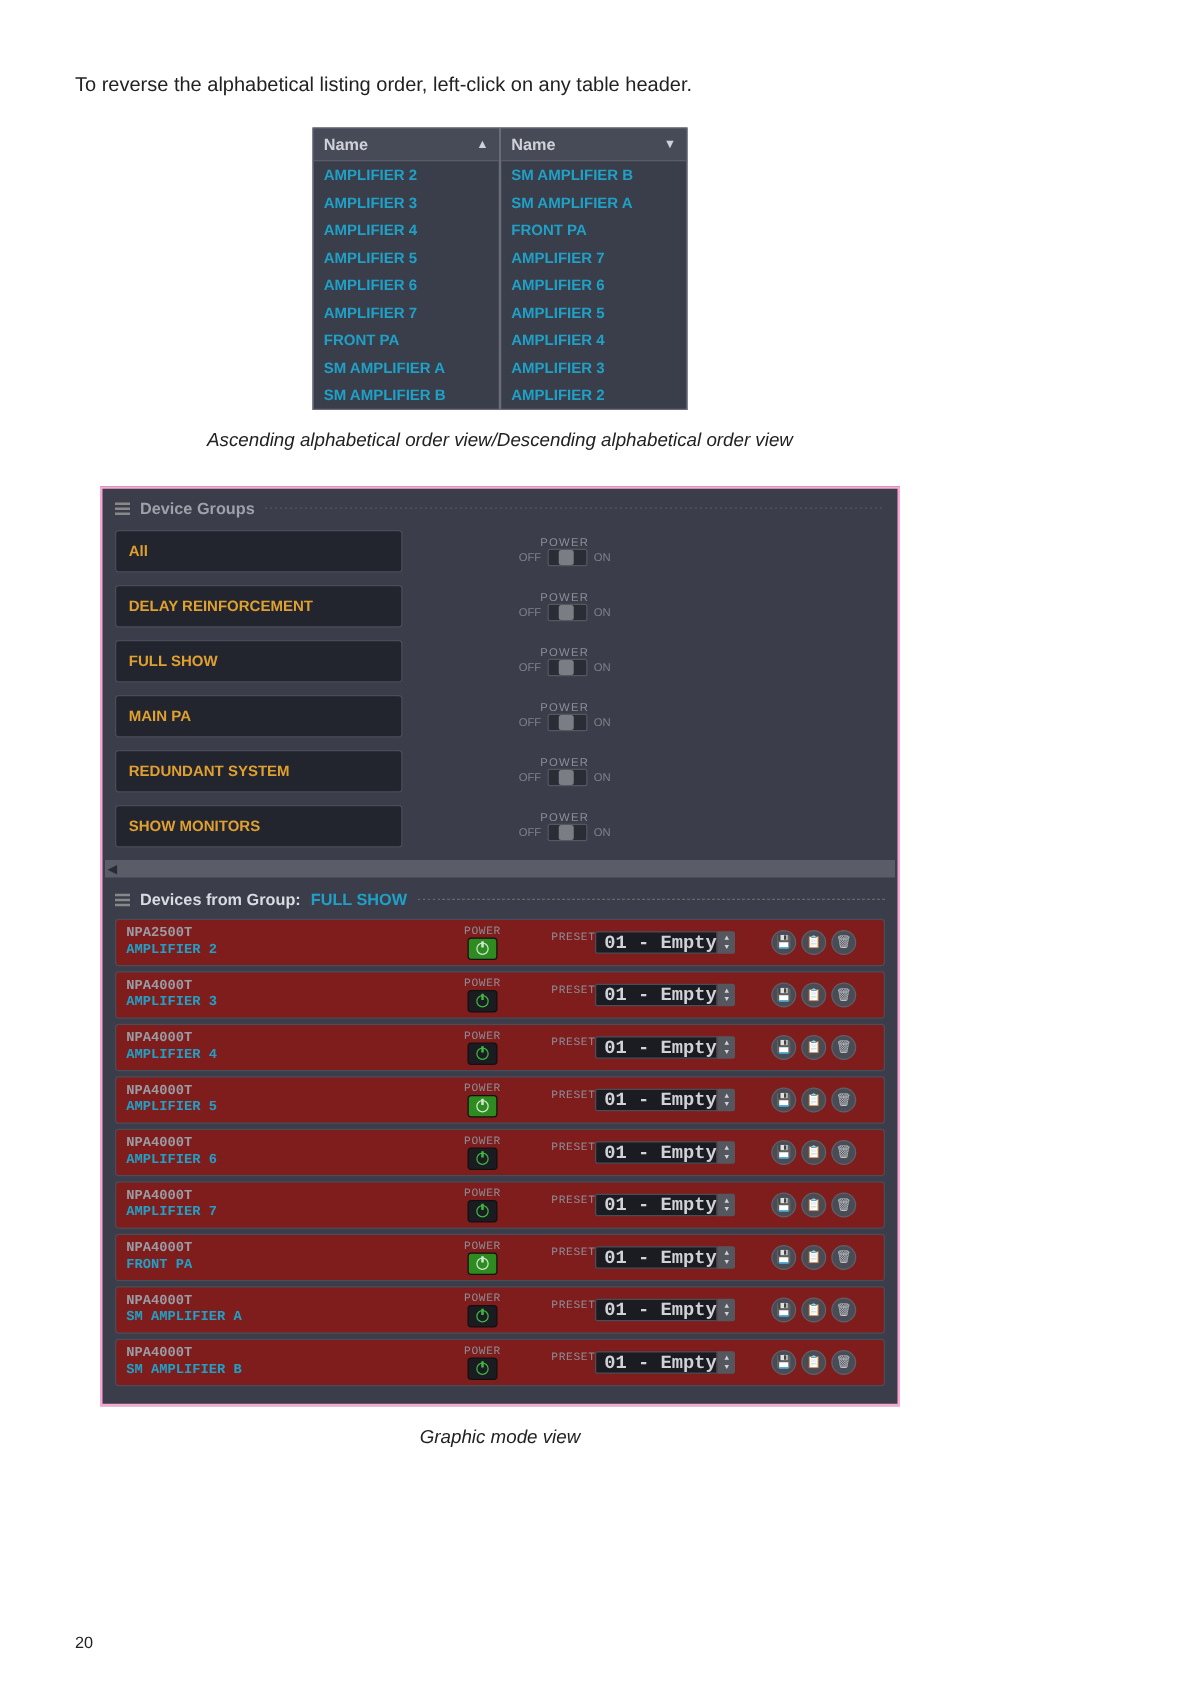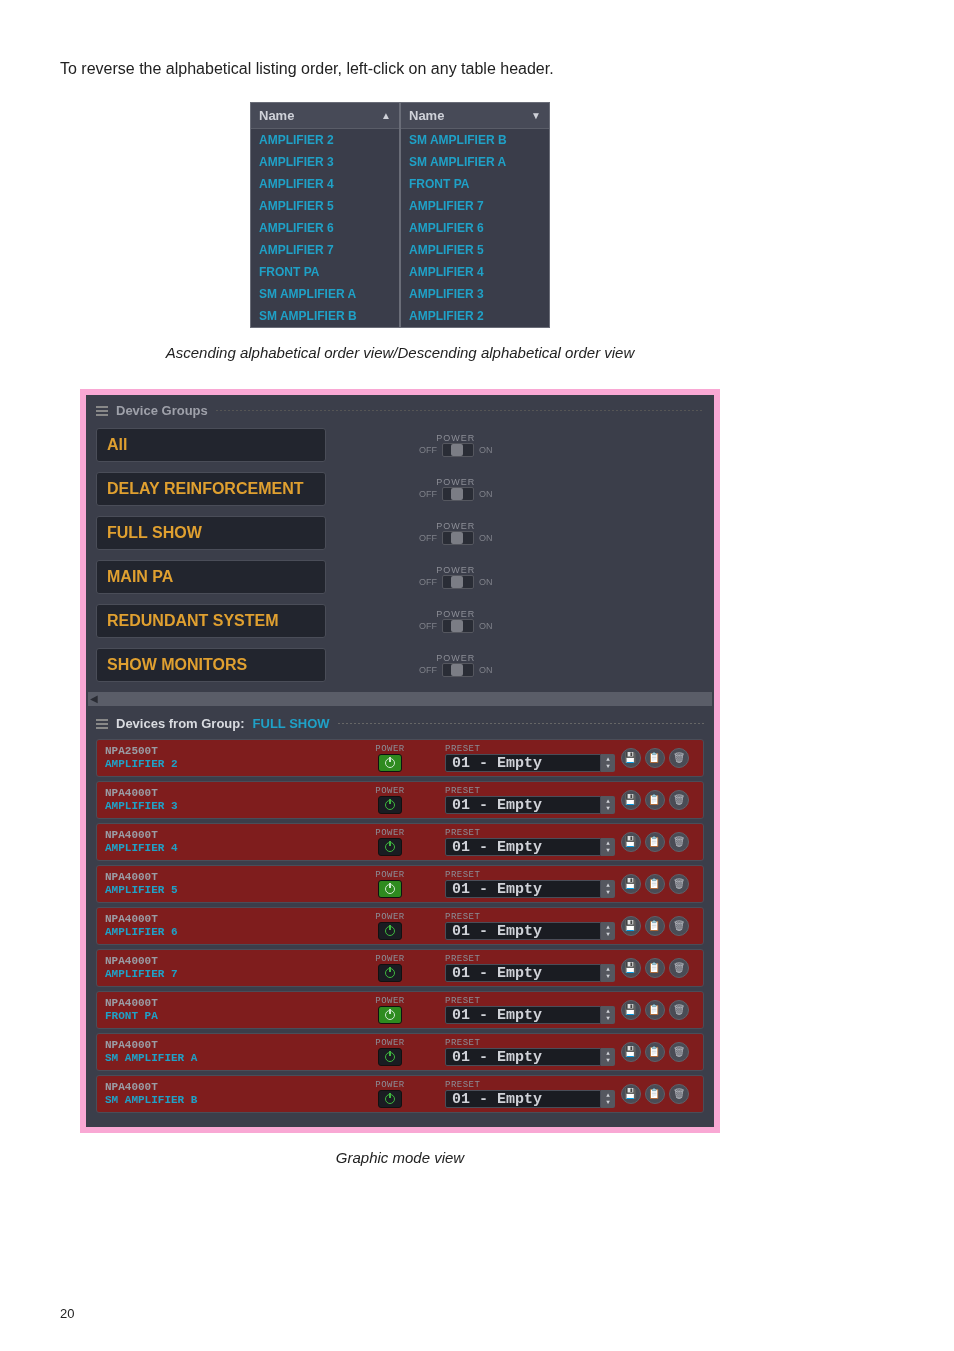--- a/index.html
+++ b/index.html
@@ -59,21 +59,21 @@
     margin-top: 8px;
     margin-bottom: 28px;
   }
   .panel-wrap {
     display: flex;
     justify-content: center;
   }
   .panel {
     width: 640px;
     background: #3b3e4a;
-    border: 6px solid #f9a8d4;
+    border: 2px solid #f9a8d4;
     box-sizing: border-box;
   }
   .panel-section-title {
     display: flex;
     align-items: center;
     color: #9fa1aa;
     font-size: 13px;
     font-weight: bold;
     padding: 8px 10px 6px 10px;
     gap: 8px;
@@ -107,21 +107,21 @@
     width: 230px;
     height: 30px;
     background: #22252e;
     border: 1px solid #4a4d58;
     border-radius: 3px;
     display: flex;
     align-items: center;
     padding: 16px 10px;
     box-sizing: border-box;
     color: #e0a030;
-    font-size: 16px;
+    font-size: 12px;
     font-weight: bold;
   }
   .dg-power {
     margin-left: 90px;
     display: flex;
     flex-direction: column;
     align-items: center;
     gap: 0;
   }
   .dg-power-label {
@@ -270,21 +270,20 @@
     height: 5px;
     background: #cfe8cf;
   }
   .dev-power-btn.dark .pw-icon::after {
     background: #3fb83f;
   }
   .dev-preset-col {
     width: 170px;
     margin-left: 30px;
     display: flex;
-    flex-direction: column;
   }
   .dev-preset-label {
     font-size: 9px;
     color: #8c8e97;
     letter-spacing: 0.5px;
   }
   .dev-preset-box {
     display: flex;
     align-items: center;
   }

